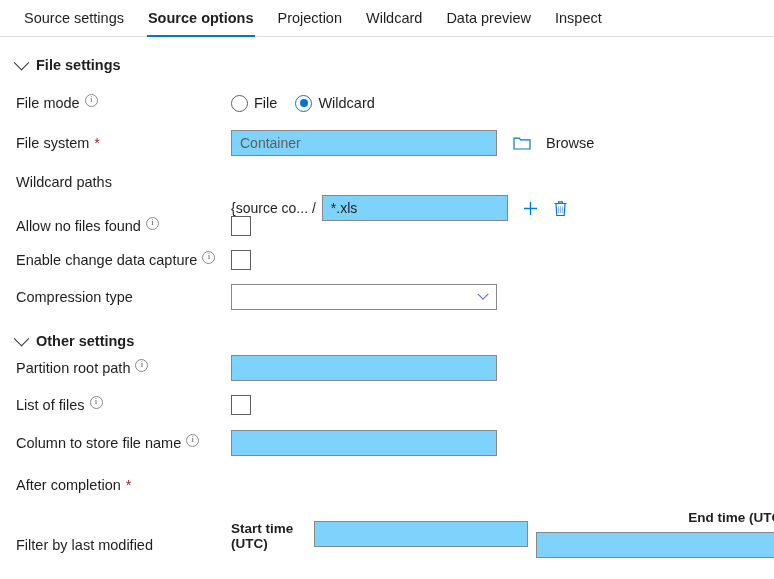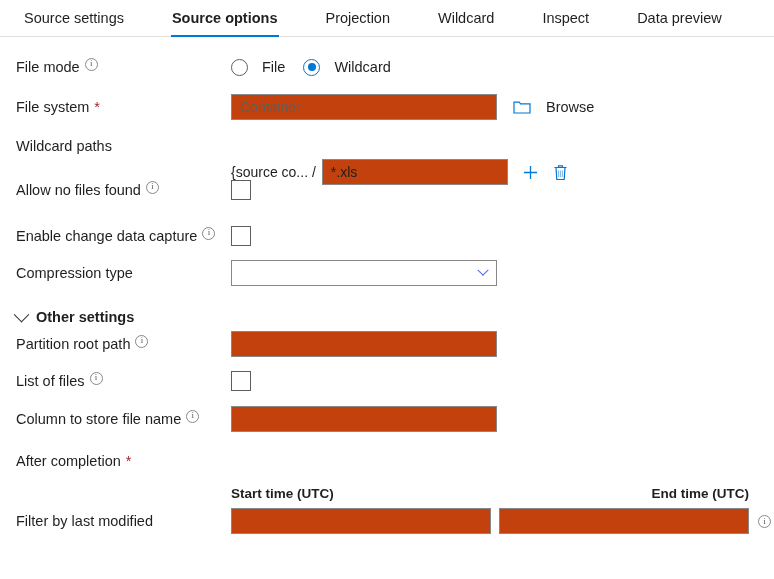--- a/index.html
+++ b/index.html
@@ -15,21 +15,20 @@
   }
 
   
   .tabbar {
     position: relative;
     height: 37px;
     display: flex;
     align-items: center;
     padding-left: 12px;
     border-bottom: 1px solid #e1dfdd;
-    gap: 24px;
   }
   .tab {
     position: relative;
     font-size: 14.5px;
     color: #201f1e;
     padding: 0 12px;
     height: 36px;
     line-height: 36px;
     white-space: nowrap;
     cursor: pointer;
@@ -99,36 +98,36 @@
     cursor: pointer;
   }
   .info i { font-style: normal; position: relative; top: -0.5px; }
   .info.plain { top: 0; }
 
   .field { display: flex; align-items: center; }
 
   input.txt {
     height: 26px;
     border: 1px solid #8a8886;
-    background: #c2410c;
+    background: #7dd3fc;
     font-family: "Liberation Sans", sans-serif;
     font-size: 14px;
     color: #201f1e;
     padding: 0 8px;
     outline: none;
     border-radius: 0;
   }
   input.txt::placeholder { color: #605e5c; }
 
   
   .radio-group { display: flex; align-items: center; }
   .radio {
     display: flex;
     align-items: center;
-    gap: 14px;
+    gap: 6px;
     cursor: pointer;
     font-size: 14.5px;
     color: #201f1e;
     margin-right: 18px;
   }
   .rdot {
     width: 17px; height: 17px;
     border-radius: 50%;
     border: 1.4px solid #605e5c;
     background: #fff;
@@ -203,26 +202,30 @@
   }
 </style>
 </head>
 <body>
 
 <div class="tabbar">
   <div class="tab">Source settings</div>
   <div class="tab active">Source options</div>
   <div class="tab">Projection</div>
   <div class="tab">Wildcard</div>
+  <div class="tab">Data preview</div>
   <div class="tab">Inspect</div>
-  <div class="tab">Data preview</div>
 </div>
 
 <div class="body">
 
+  <div class="section-head" style="margin-top:20px;">
+    <span class="chev"></span>
+    <span>File settings</span>
+  </div>
 
   <div class="row" style="margin-top:17px; height:26px;">
     <div class="label">
       <span>File mode</span>
       <span class="info">
           <i>i</i>
         </span>
     </div>
     <div class="field radio-group">
       <label class="radio">
@@ -276,21 +279,21 @@
       <span>Allow no files found</span>
       <span class="info">
           <i>i</i>
         </span>
     </div>
     <div class="field">
       <span class="cbox"></span>
     </div>
   </div>
 
-  <div class="row" style="margin-top:24px; height:22px;">
+  <div class="row" style="margin-top:12px; height:22px;">
     <div class="label">
       <span>Enable change data capture</span>
       <span class="info">
           <i>i</i>
         </span>
     </div>
     <div class="field">
       <span class="cbox"></span>
     </div>
   </div>
@@ -352,21 +355,21 @@
       <span>After completion</span>
       <span class="req">*</span>
     </div>
   </div>
 
   <div class="row" style="margin-top:12px; align-items:flex-end;">
     <div class="label" style="padding-bottom:5px;">
       <span>Filter by last modified</span>
     </div>
     <div class="field" style="align-items:flex-end;">
-      <div style="display:flex; flex-direction:column;">
+      <div style="display:flex; ">
         <span class="subhead" style="margin-bottom:7px;">Start time (UTC)</span>
         <input class="txt" style="width: 260px;" type="text" value="">
       </div>
       <div style="display:flex; flex-direction:column; margin-left:8px;align-items:flex-end;">
         <span class="subhead" style="margin-bottom:7px;">End time (UTC)</span>
         <input class="txt" style="width: 250px;" type="text" value="">
       </div>
       <span class="info plain" style="margin-left:9px; margin-bottom:6px;">
           <i>i</i>
         </span>

